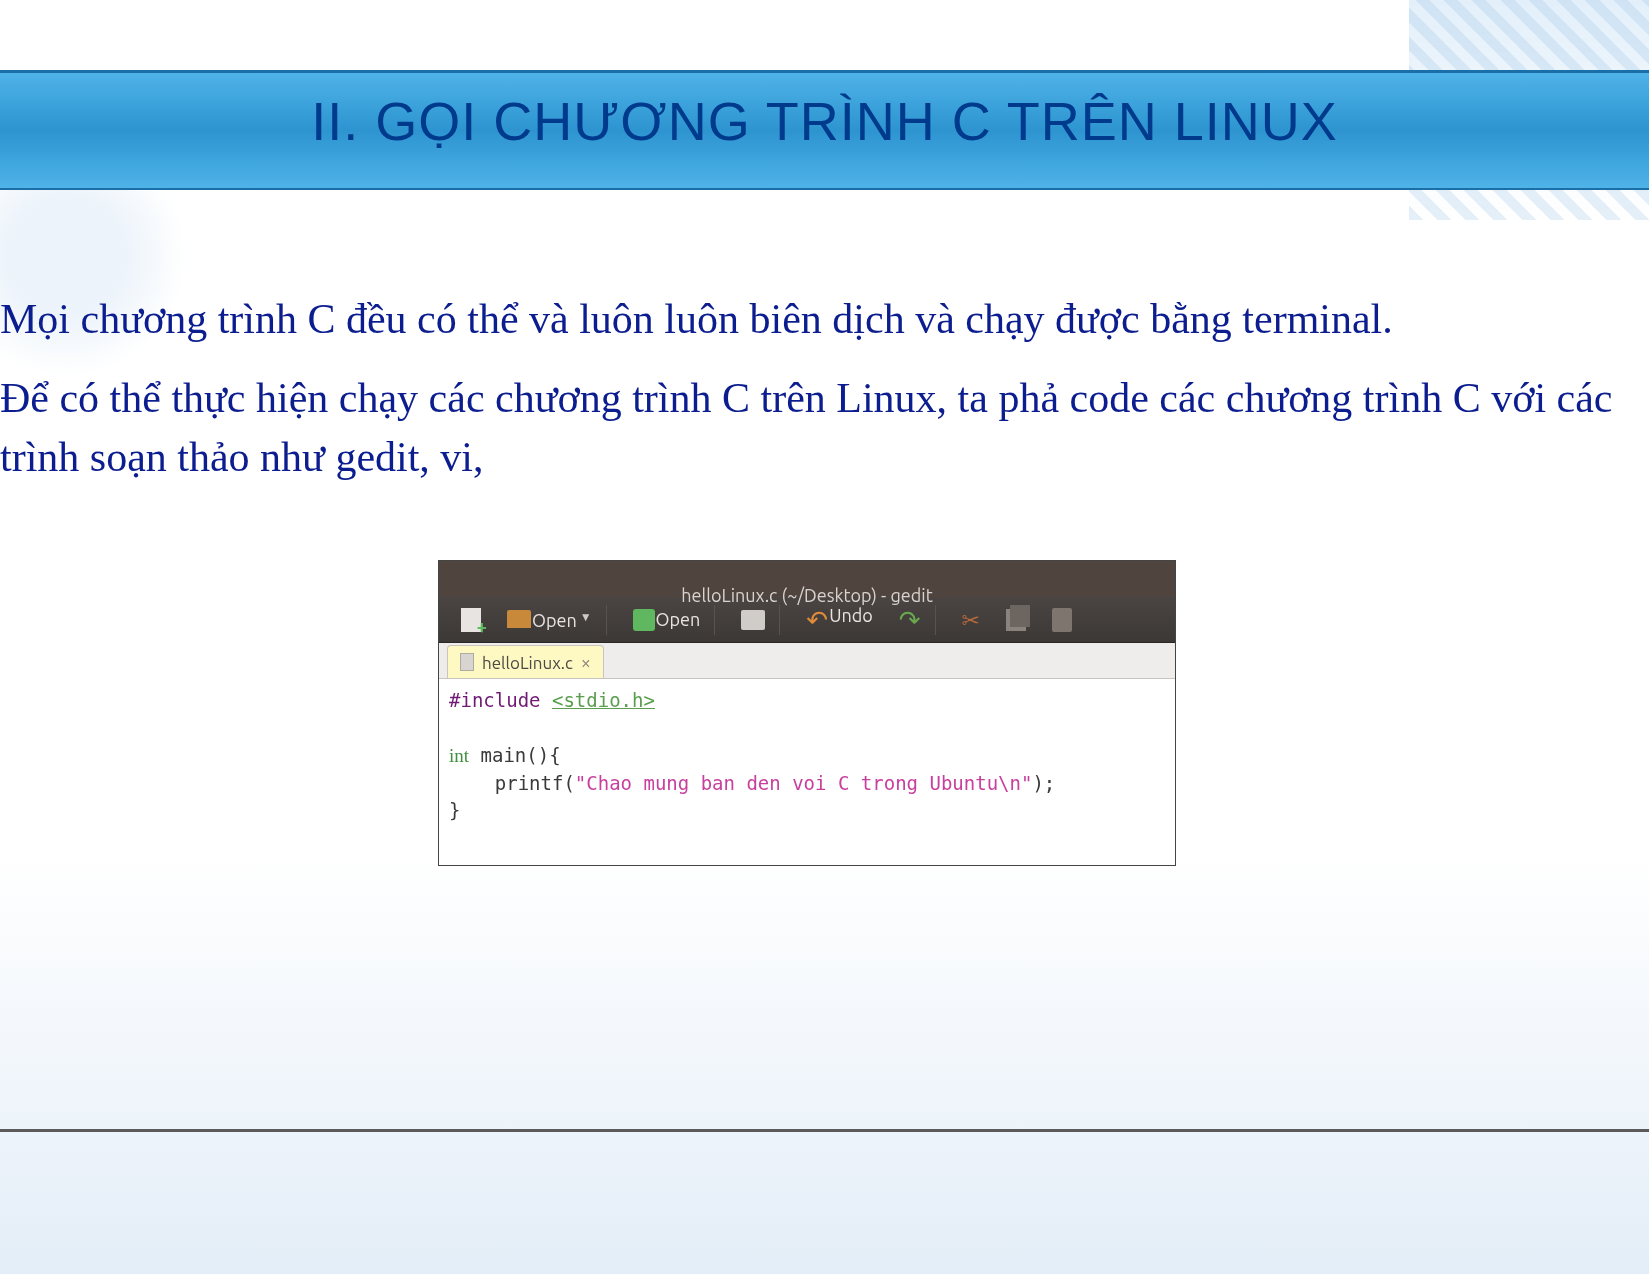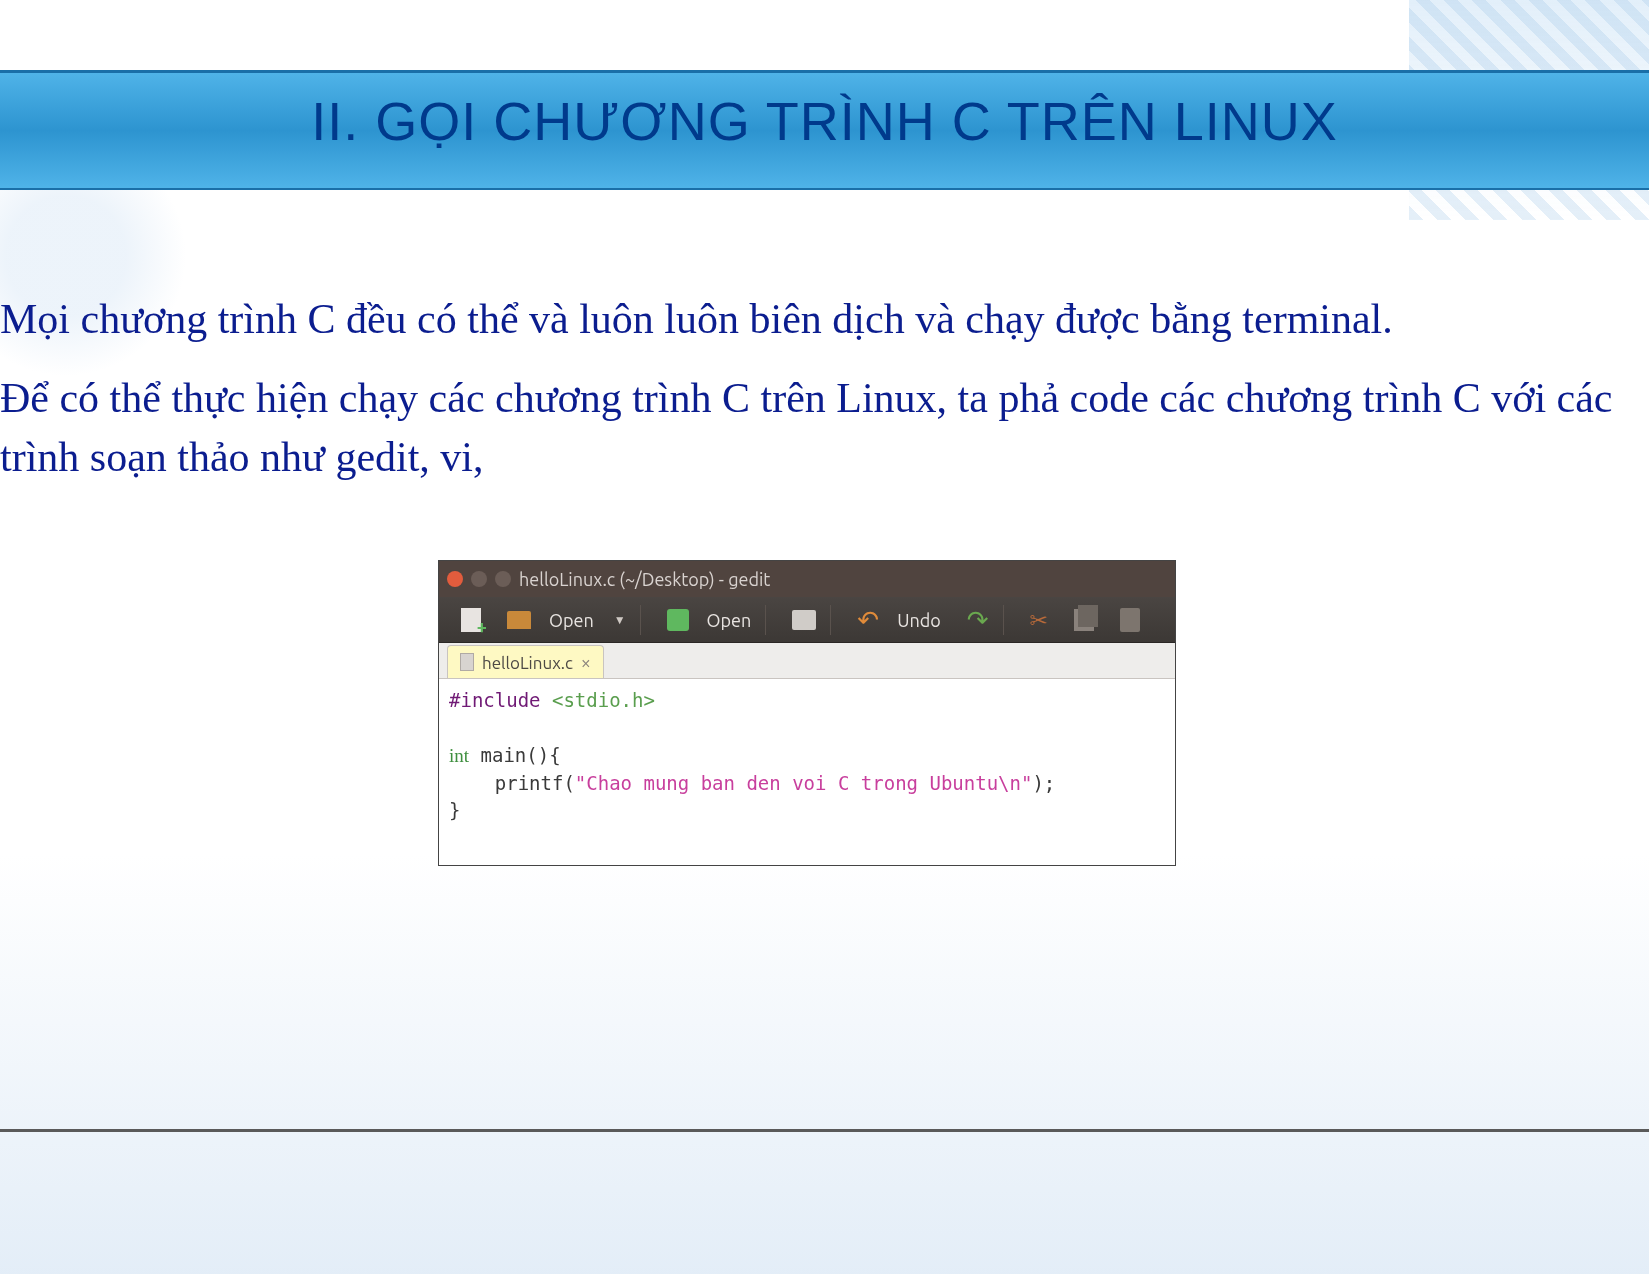--- a/index.html
+++ b/index.html
@@ -62,39 +62,40 @@
 }
 .titlebar {
   height: 36px;
   background: #50443f;
   display: flex;
   align-items: center;
   color: #d9d3d0;
   font-size: 18px;
   padding: 0 8px;
   gap: 8px;
+  flex-direction: column;
 }
 .win-btn {
   width: 16px; height: 16px; border-radius: 8px;
   background: #6b5d57;
   display: inline-block;
 }
 .win-close { background: #e25c3d; }
 .toolbar {
   height: 46px;
   background: linear-gradient(to bottom, #4a4542, #3c3835);
   display: flex;
   align-items: center;
   padding: 0 10px;
   gap: 14px;
   color: #e8e4e1;
   font-size: 18px;
   border-bottom: 1px solid #2a2725;
 }
-.tb-item { display: flex; align-items: center; gap: 18px; padding-left: 12px; }
+.tb-item { display: flex; gap: 1px; padding-left: 12px; }
 .tb-sep { width: 1px; height: 30px; background: #5a524d; }
 .icon-new { width: 20px; height: 24px; background: #e8e4e1; position: relative; }
 .icon-new::after { content: "+"; position: absolute; bottom: -4px; right: -6px; color: #5fb85f; font-weight: bold; font-size: 18px; }
 .icon-open { width: 24px; height: 18px; background: #c9893a; border-radius: 2px 2px 0 0; position: relative; }
 .icon-save { width: 22px; height: 22px; background: #5fb85f; border-radius: 3px; }
 .icon-print { width: 24px; height: 20px; background: #d0ccc8; border-radius: 2px; }
 .icon-undo { color: #e08b3a; font-size: 26px; }
 .icon-redo { color: #6aa84f; font-size: 26px; }
 .icon-cut { color: #b86a3a; font-size: 22px; }
 .icon-copy { width: 20px; height: 22px; background: #8a827c; position: relative; }
@@ -128,21 +129,21 @@
 .codearea {
   background: #ffffff;
   padding: 8px 10px 40px 10px;
   font-family: "DejaVu Sans Mono", Menlo, Consolas, monospace;
   font-size: 19px;
   line-height: 1.45;
   color: #3a3a3a;
   white-space: pre;
 }
 .kw-include { color: #701a75; }
-.kw-hdr { color: #5a9e4e; }
+.kw-hdr { color: #5a9e4e; text-decoration: underline; }
 .kw-type { color: #3f8f3f; font-family: Liberation Serif, serif; }
 .kw-str { color: #c83f9d; }
 
 .bg-decoration-right {
   position: absolute;
   top: 0;
   right: 0;
   width: 240px;
   height: 220px;
   background:

